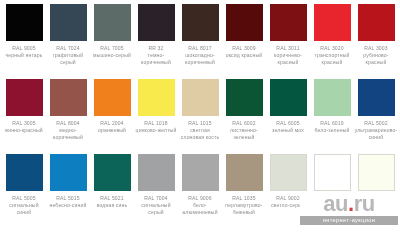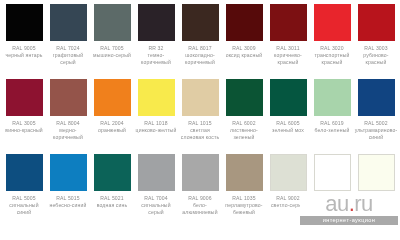--- a/index.html
+++ b/index.html
@@ -71,21 +71,21 @@
     right: 2px;
     bottom: 3px;
     width: 98px;
     pointer-events: none;
   }
   .wm-logo {
     background: #ffffff;
     border-radius: 3px;
     text-align: center;
     font-size: 22px;
-    font-weight: normal;
+    font-weight: bold;
     line-height: 23px;
     color: #b8b8b8;
     letter-spacing: -0.5px;
     font-family: "Liberation Sans", sans-serif;
   }
   .wm-logo .wm-dot {
     color: #d24040;
   }
   .wm-sub {
     margin-top: 1px;

